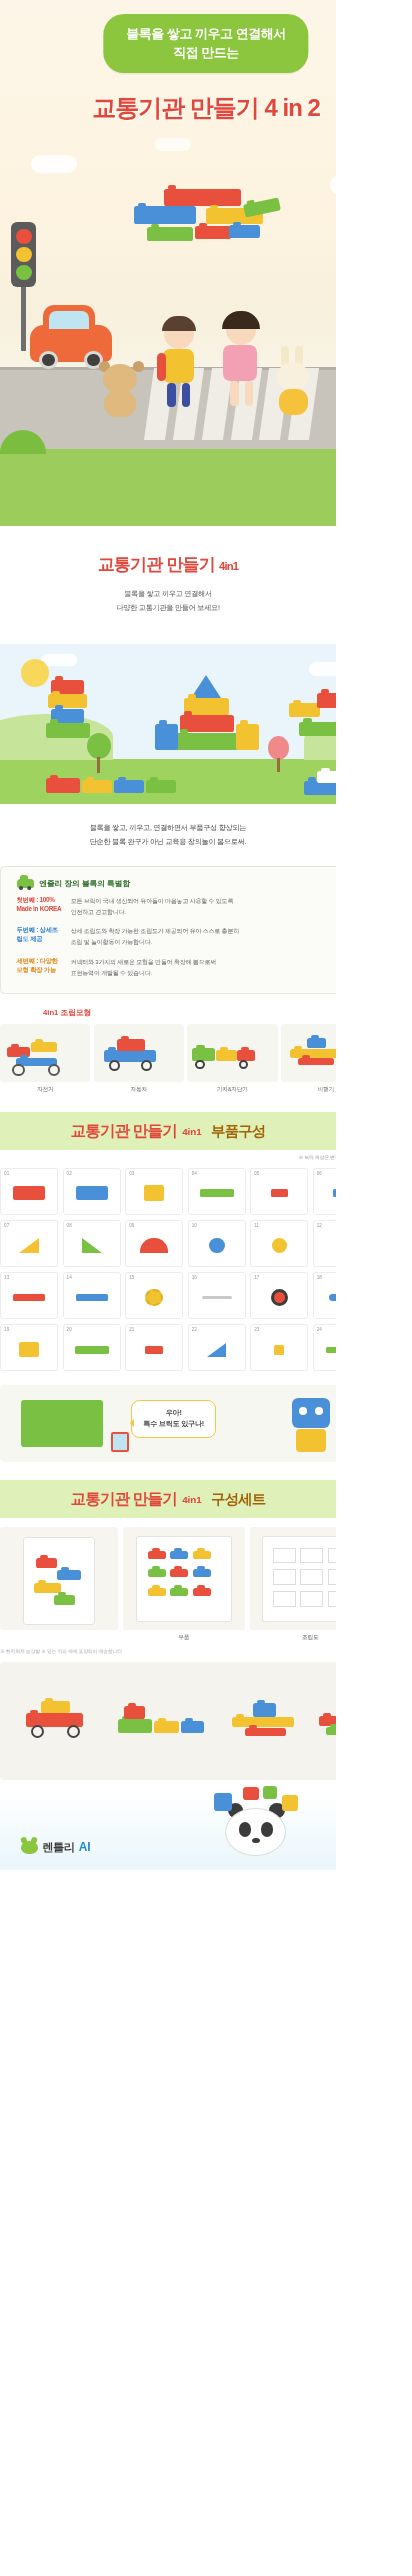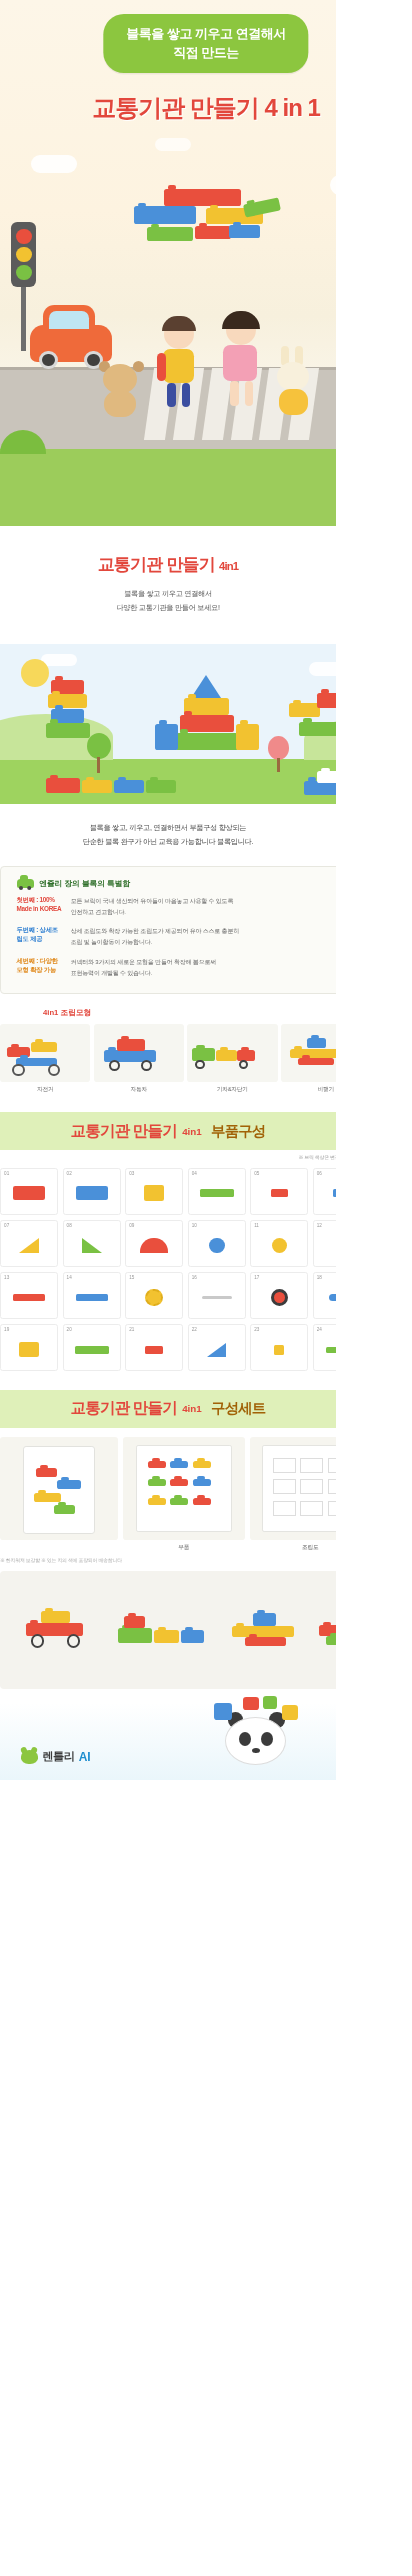--- a/index.html
+++ b/index.html
@@ -351,21 +351,21 @@
 
     <div class="cloud" style="left:31px; top:155px; width:46px; height:17.5px;"></div>
     <div class="cloud" style="left:330px; top:175px; width:57px; height:19.6px;"></div>
     <div class="cloud" style="left:155px; top:138px; width:36px; height:13.4px; opacity:.7;"></div>
 
     <div class="hero-badge">
       <div>블록을 쌓고 끼우고 연결해서</div>
       <div>직접 만드는</div>
     </div>
 
-    <div class="hero-title">교통기관 만들기 4 in 1</div>
+    <div class="hero-title">교통기관 만들기 4 in 2</div>
 
     <div class="hero-scene">
 
       <div style="position:absolute; left:118px; top:170px; width:175px; height:88px;">
         <div class="blk" style="left:15.5px; top:36px; width:62px; height:17.5px; background:#4a90d9;"></div>
         <div class="blk" style="left:46px; top:18.5px; width:77px; height:17.5px; background:#e94f3d;"></div>
         <div class="blk" style="left:88px; top:38px; width:57px; height:15.5px; background:#f2c230;"></div>
         <div class="blk" style="left:29px; top:57px; width:46px; height:14.4px; background:#7ac143;"></div>
         <div class="blk" style="left:77px; top:56px; width:36px; height:13.4px; background:#e94f3d;"></div>
         <div class="blk" style="left:111px; top:55px; width:31px; height:13.4px; background:#4a90d9;"></div>
@@ -511,21 +511,21 @@
     </div>
 
     <div style="position:absolute; right:46px; bottom:5.2px; width:62px; height:24px;">
       <div class="blk" style="left:0; top:6.2px; width:57px; height:14.4px; background:#4a90d9;"></div>
       <div class="blk" style="left:13.4px; top:-3.1px; width:28px; height:11.3px; background:#ffffff;"></div>
     </div>
   </section>
 
   <section class="desc">
     <div>블록을 쌓고, 끼우고, 연결하면서 부품구성 향상되는</div>
-    <div>단순한 블록 완구가 아닌 교육용 가능합니다 블록입니다.</div>
+    <div>단순한 블록 완구가 아닌 교육용 창의놀이 봄으로써.</div>
   </section>
 
   <section class="features">
     <div class="feat-title">
       <span class="caricon"></span>
       <span>엔쥴리 장의 블록의 특별함</span>
     </div>
 
     <div class="feat-item">
       <div class="feat-num fn1">첫번째 : 100% Made in KOREA</div>
@@ -743,20 +743,36 @@
         </div>
       </div>
     <div class="part">
         <span class="part-n">24</span>
         <div class="part-vis">
           <div style="width:32px;height:6.2px;border-radius:1.5px;background:#7ac143;"></div>
         </div>
       </div>
   </section>
 
+  <section class="special">
+    <div style="position:absolute; left:20.6px; top:15.5px; width:82px; height:47px; background:#7ac143; border-radius:3.1px;"></div>
+    <div style="position:absolute; left:111px; top:47px; width:17.5px; height:20.6px; background:#bfe5f2; border:2.1px solid #e94f3d; border-radius:2.1px;"></div>
+
+    <div class="bubble">
+      <div>우아!</div>
+      <div>특수 브릭도 있구나!</div>
+    </div>
+
+    <div style="position:absolute; right:31px; top:9.3px; width:57px; height:62px;">
+      <div style="position:absolute; left:9.3px; top:4.1px; width:38px; height:30px; background:#4a90d9; border-radius:6.2px;"></div>
+      <div style="position:absolute; left:15.5px; top:13.4px; width:8.2px; height:8.2px; border-radius:50%; background:#fff;"></div>
+      <div style="position:absolute; left:32px; top:13.4px; width:8.2px; height:8.2px; border-radius:50%; background:#fff;"></div>
+      <div style="position:absolute; left:13.4px; top:35px; width:30px; height:23px; background:#f2c230; border-radius:4.1px;"></div>
+    </div>
+  </section>
 
   <section class="band">
     <span class="t1">교통기관 만들기</span>
     <span class="t2">4in1</span>
     <span class="t3">구성세트</span>
   </section>
 
   <section>
     <div class="setgrid">
 

